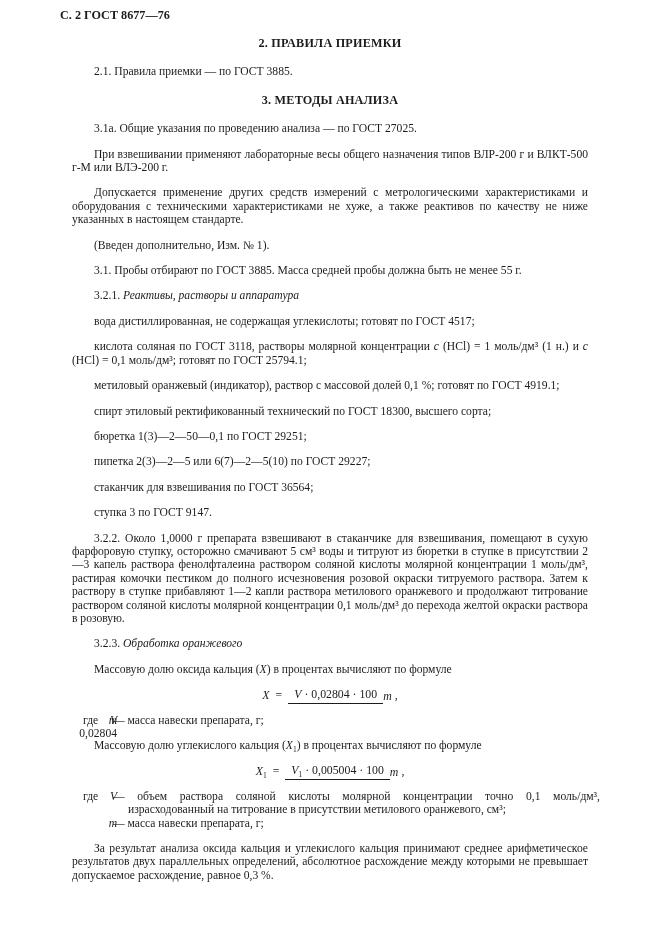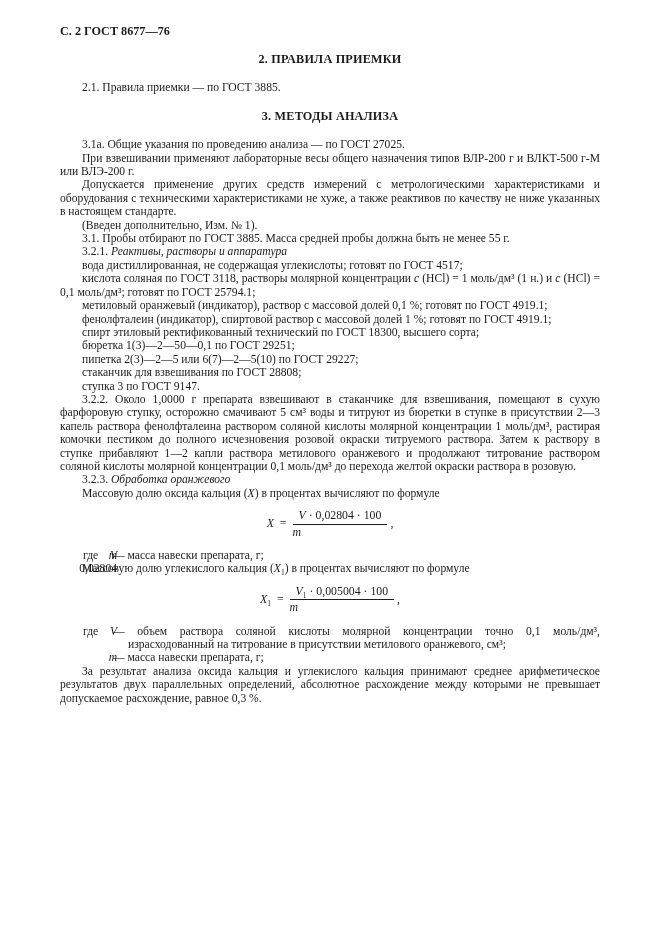--- a/index.html
+++ b/index.html
@@ -6,56 +6,56 @@
   html, body { margin: 0; padding: 0; }
   body {
     width: 661px; height: 936px;
     background: #ffffff;
     font-family: "Liberation Serif", serif;
     color: #1c1c1c;
     overflow: hidden;
   }
   .page {
     width: 661px; height: 832px;
-    padding: 24px 61px 0 60px;
+    padding: 8px 61px 0 60px;
     font-size: 11.6px;
     line-height: 13.4px;
   }
   .running-header {
     font-weight: bold;
     font-size: 12.2px;
     line-height: 14px;
     text-indent: 0;
   }
   .sec-title {
     text-align: center;
     font-weight: bold;
     font-size: 12.2px;
     margin: 15px 0;
     letter-spacing: 0.2px;
   }
   p.body {
-    margin: 0;
+    margin: 12px;
     text-indent: 22px;
     text-align: justify;
   }
   p.body i { }
   p.body b { font-weight: normal; }
   sub { font-size: 7.5px; line-height: 0; }
 
   .formula {
     display: flex;
     justify-content: center;
     align-items: center;
     margin: 9px 0 10px;
     font-size: 11.8px;
   }
   .formula i { font-style: italic; }
   .f-eq { margin: 0 6px; }
-  .frac { display: inline-flex; flex-direction: column; }
+  .frac { display: inline-flex; flex-direction: row; align-items: center; }
   .frac .num { padding: 0 6px 1px; border-bottom: 1px solid #1c1c1c; white-space: pre; }
   .frac .den { padding-top: 1px; }
   .f-tail { margin-left: 3px; }
 
   .defrow {
     position: relative;
     margin: 0;
     padding-left: 68px;
     text-indent: -15px;
     text-align: justify;
@@ -80,25 +80,24 @@
   <p class="body"><span>3.1а. Общие указания по проведению анализа — по ГОСТ 27025.</span></p>
   <p class="body"><span>При взвешивании применяют лабораторные весы общего назначения типов ВЛР-200 г и ВЛКТ-500 г-М или ВЛЭ-200 г.</span></p>
   <p class="body"><span>Допускается применение других средств измерений с метрологическими характеристиками и оборудования с техническими характеристиками не хуже, а также реактивов по качеству не ниже указанных в настоящем стандарте.</span></p>
   <p class="body"><b>(Введен дополнительно, Изм. № 1).</b></p>
   <p class="body"><span>3.1. Пробы отбирают по ГОСТ 3885. Масса средней пробы должна быть не менее 55 г.</span></p>
   <p class="body"><span>3.2.1. </span><i>Реактивы, растворы и аппаратура</i></p>
 
   <p class="body"><span>вода дистиллированная, не содержащая углекислоты; готовят по ГОСТ 4517;</span></p>
   <p class="body"><span>кислота соляная по ГОСТ 3118, растворы молярной концентрации </span><i>с</i><span> (HCl) = 1 моль/дм³ (1 н.) и </span><i>с</i><span> (HCl) = 0,1 моль/дм³; готовят по ГОСТ 25794.1;</span></p>
   <p class="body"><span>метиловый оранжевый (индикатор), раствор с массовой долей 0,1 %; готовят по ГОСТ 4919.1;</span></p>
-  <p class="body"><span>фенолфталеин (индикатор), спиртовой раствор с массовой долей 1 %; готовят по ГОСТ 4919.1;</span></p>
   <p class="body"><span>спирт этиловый ректификованный технический по ГОСТ 18300, высшего сорта;</span></p>
   <p class="body"><span>бюретка 1(3)—2—50—0,1 по ГОСТ 29251;</span></p>
   <p class="body"><span>пипетка 2(3)—2—5 или 6(7)—2—5(10) по ГОСТ 29227;</span></p>
-  <p class="body"><span>стаканчик для взвешивания по ГОСТ 28808;</span></p>
+  <p class="body"><span>стаканчик для взвешивания по ГОСТ 36564;</span></p>
   <p class="body"><span>ступка 3 по ГОСТ 9147.</span></p>
 
   <p class="body"><span>3.2.2. Около 1,0000 г препарата взвешивают в стаканчике для взвешивания, помещают в сухую фарфоровую ступку, осторожно смачивают 5 см³ воды и титруют из бюретки в ступке в присутствии 2—3 капель раствора фенолфталеина раствором соляной кислоты молярной концентрации 1 моль/дм³, растирая комочки пестиком до полного исчезновения розовой окраски титруемого раствора. Затем к раствору в ступке прибавляют 1—2 капли раствора метилового оранжевого и продолжают титрование раствором соляной кислоты молярной концентрации 0,1 моль/дм³ до перехода желтой окраски раствора в розовую.</span></p>
   <p class="body"><span>3.2.3. </span><i>Обработка оранжевого</i></p>
   <p class="body"><span>Массовую долю оксида кальция (</span><i>X</i><span>) в процентах вычисляют по формуле</span></p>
 
   <div class="formula">
     <span class="f-lhs"><i>X</i><sub></sub></span>
     <span class="f-eq">=</span>
     <span class="frac">

